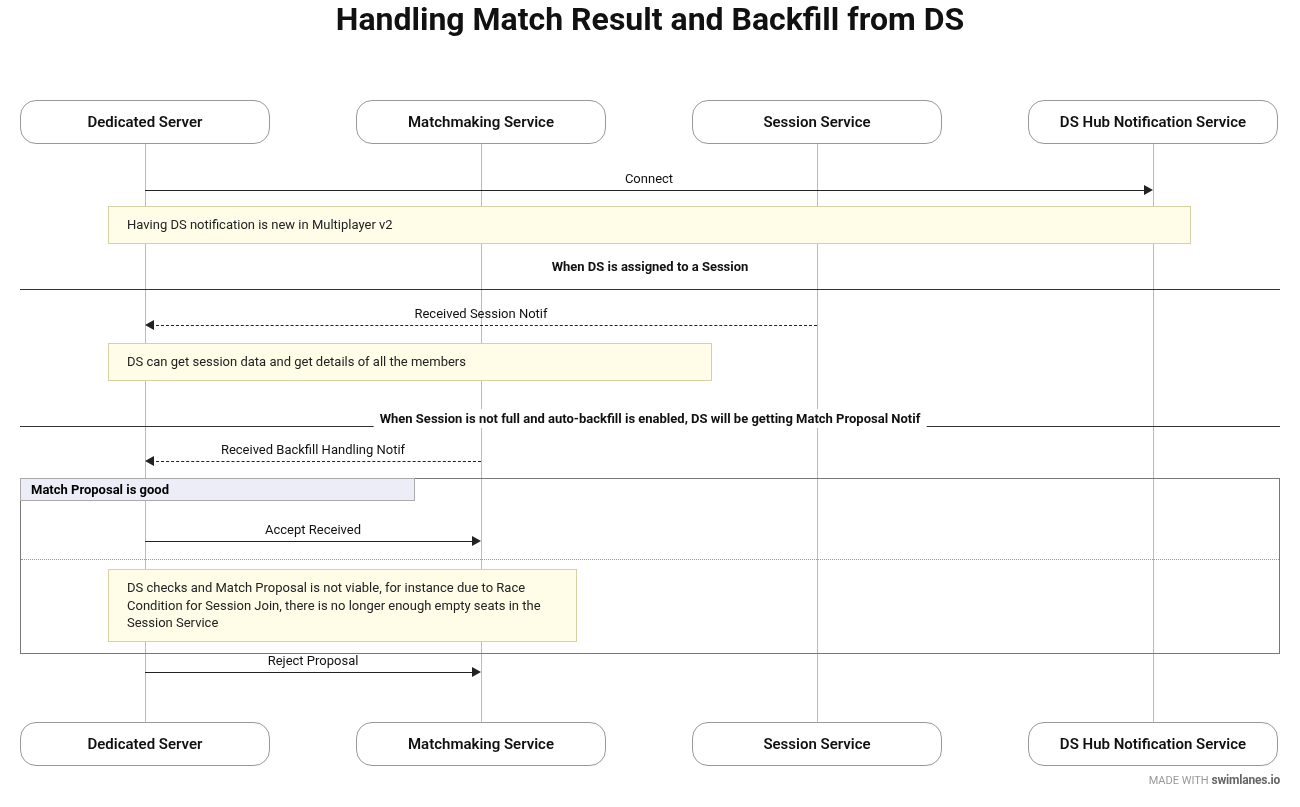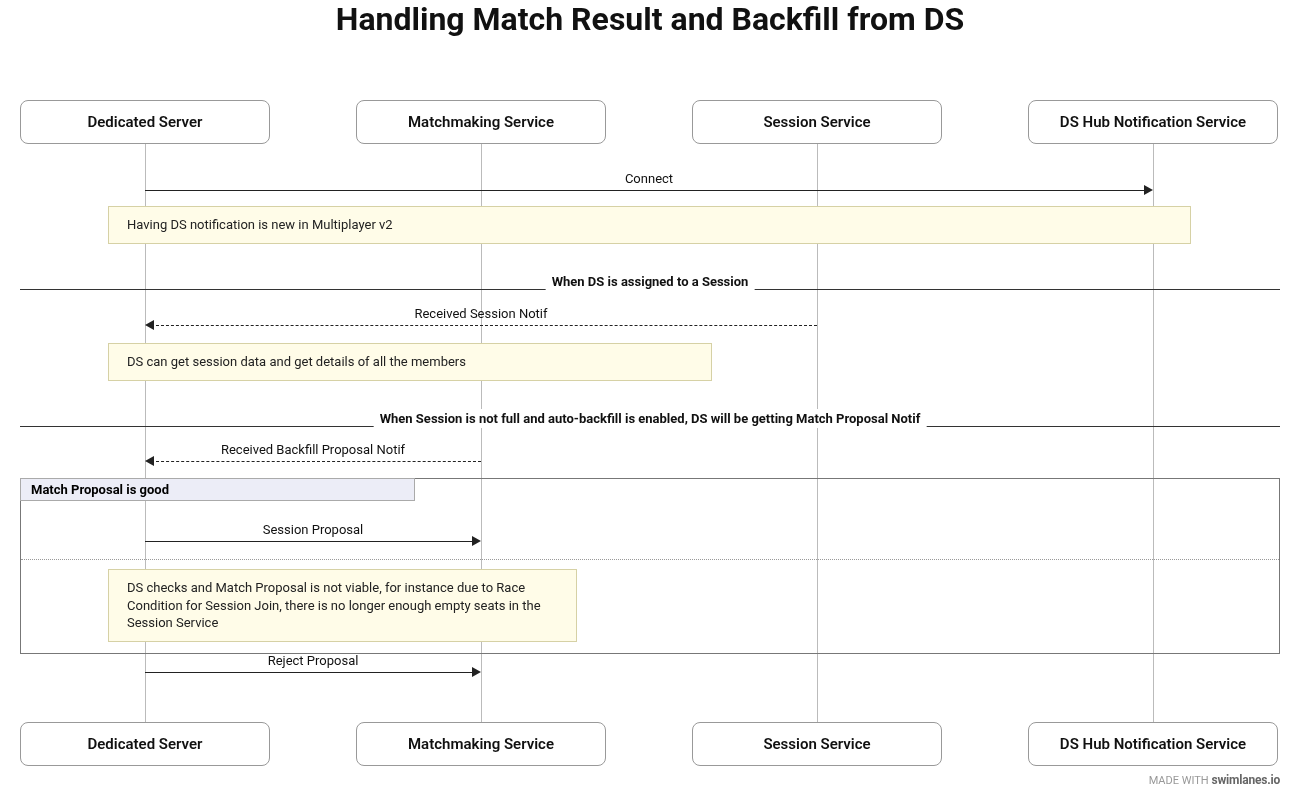--- a/index.html
+++ b/index.html
@@ -19,21 +19,21 @@
   }
   .canvas {
     position: relative;
     width: 1260px;
     height: 760px;
     margin-left: 20px;
   }
   .lane-box {
     position: absolute;
     border: 1px solid #999;
-    border-radius: 8px;
+    border-radius: 16px;
     background: #fff;
     text-align: center;
     font-weight: 600;
     font-size: 15px;
     padding: 12px 0;
     width: 250px;
     color: #111;
   }
   .lifeline {
     position: absolute;
@@ -149,43 +149,43 @@
   <div class="lane-box" style="left:672px; top:62px">Session Service</div>
   <div class="lane-box" style="left:1008px;top:62px">DS Hub Notification Service</div>
 
   <div class="msg-label" style="left:629px; top:133px">Connect</div>
   <div class="arrow-line" style="left:125px; top:152px; width:1002px"></div>
   <div class="arrow-head-r" style="left:1124px; top:147px"></div>
 
   <div class="note-box" style="left:88px; top:168px; width:1083px">Having DS notification is new in Multiplayer v2</div>
 
   <div class="divider-line" style="left:0px; top:251px; width:1260px"></div>
-  <div class="divider-label" style="left:630px; top:234px">When DS is assigned to a Session</div>
+  <div class="divider-label" style="left:630px; top:219px">When DS is assigned to a Session</div>
 
   <div class="msg-label" style="left:461px; top:268px">Received Session Notif</div>
   <div class="arrow-line dashed" style="left:131px; top:287px; width:666px"></div>
   <div class="arrow-head-l" style="left:125px; top:282px"></div>
 
   <div class="note-box" style="left:88px; top:305px; width:604px">DS can get session data and get details of all the members</div>
 
   <div class="divider-line" style="left:0px; top:388px; width:1260px"></div>
   <div class="divider-label" style="left:630px; top:371px; max-width:680px">When Session is not full and auto-backfill is enabled, DS will be getting Match Proposal Notif</div>
 
-  <div class="msg-label" style="left:293px; top:404px">Received Backfill Proposal Notif</div>
+  <div class="msg-label" style="left:293px; top:404px">Received Backfill Handling Notif</div>
   <div class="arrow-line dashed" style="left:131px; top:423px; width:330px"></div>
   <div class="arrow-head-l" style="left:125px; top:418px"></div>
 
   <div class="alt-box" style="left:0px; top:440px; width:1260px; height:176px">
     <div class="alt-label" style="min-width:395px">
       <span>Match Proposal is good</span>
     </div>
     <div class="alt-divider" style="top:80px"></div>
   </div>
 
-  <div class="msg-label" style="left:293px; top:484px">Session Proposal</div>
+  <div class="msg-label" style="left:293px; top:484px">Accept Received</div>
   <div class="arrow-line" style="left:125px; top:503px; width:330px"></div>
   <div class="arrow-head-r" style="left:452px; top:498px"></div>
 
   <div class="note-box" style="left:88px; top:531px; width:469px">DS checks and Match Proposal is not viable, for instance due to Race Condition for Session Join, there is no longer enough empty seats in the Session Service</div>
 
   <div class="msg-label" style="left:293px; top:615px">Reject Proposal</div>
   <div class="arrow-line" style="left:125px; top:634px; width:330px"></div>
   <div class="arrow-head-r" style="left:452px; top:629px"></div>
 
   <div class="lane-box" style="left:0px;   top:684px">Dedicated Server</div>

